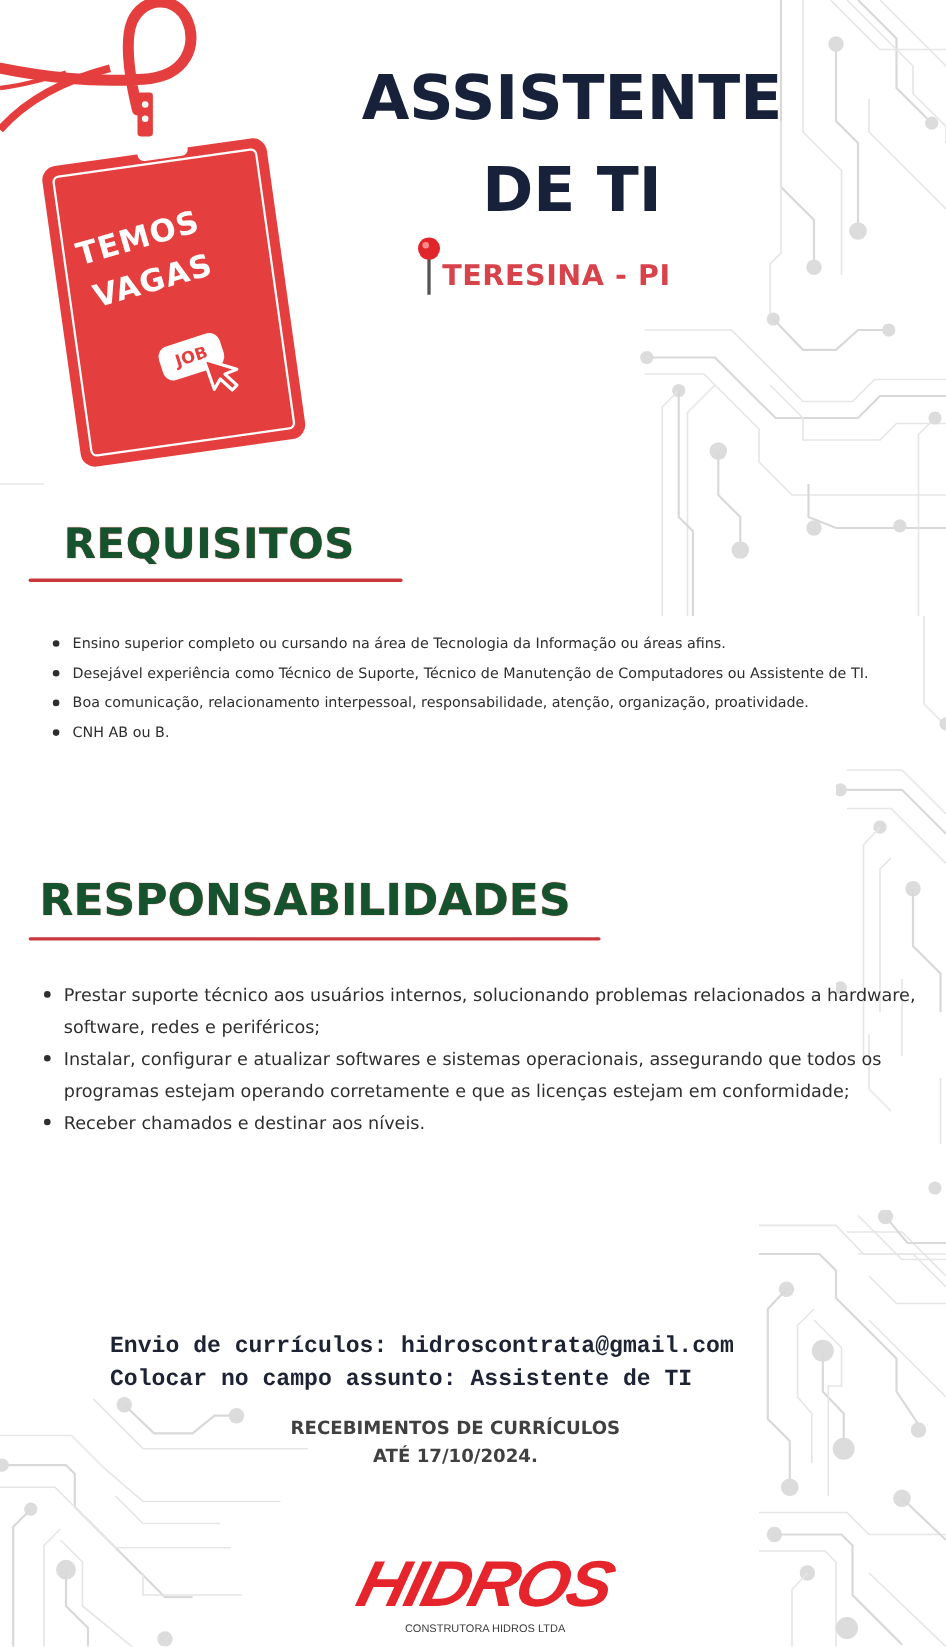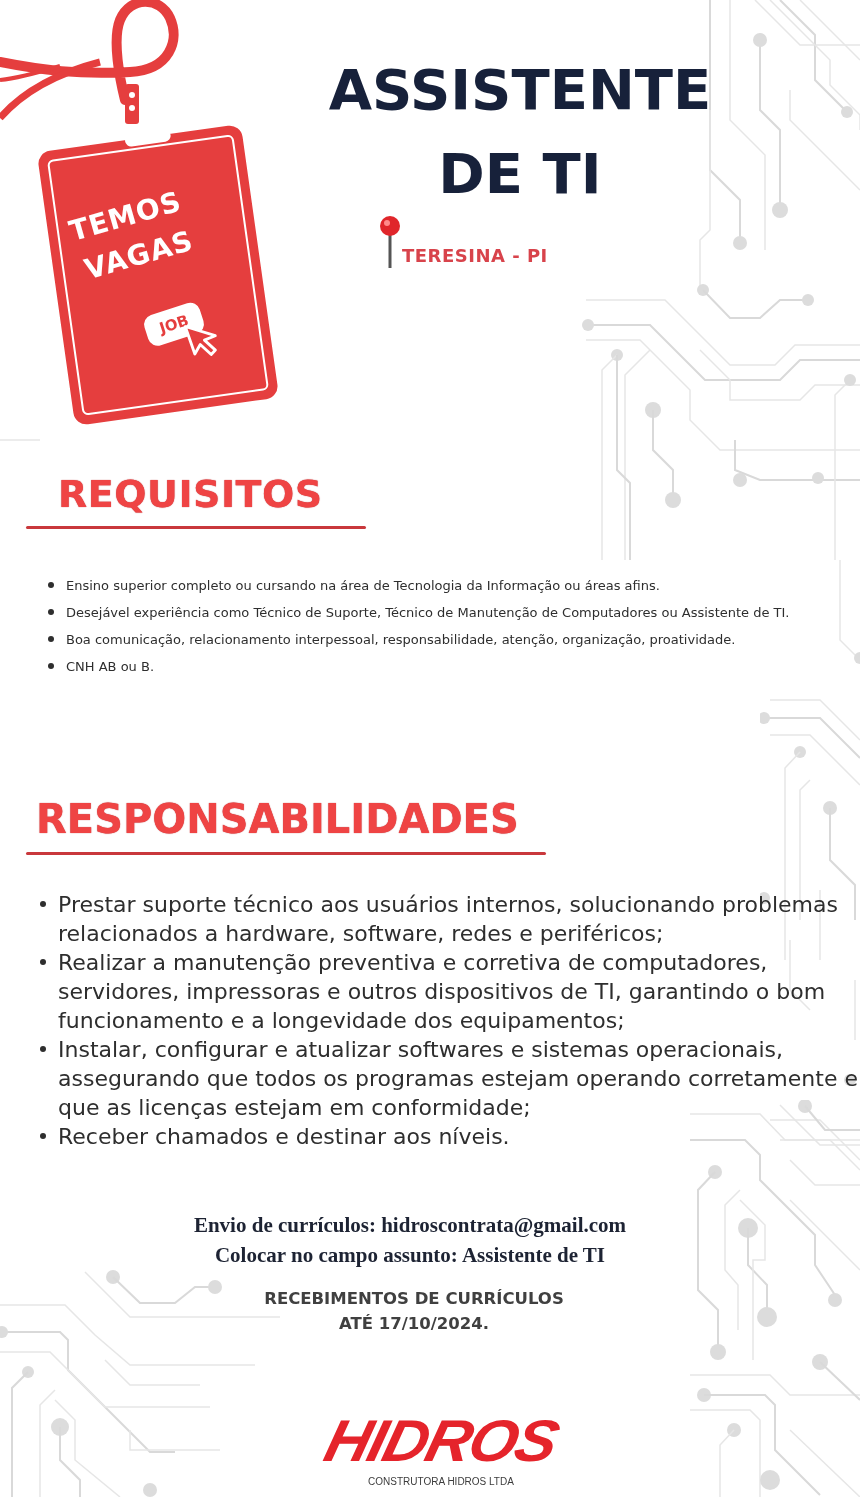--- a/index.html
+++ b/index.html
@@ -45,50 +45,50 @@
     .title {
       position: absolute; left: 320px; top: 48px; width: 400px; text-align: center;
       font-family: "DejaVu Sans", sans-serif; font-weight: bold; color: #17213a;
       font-size: 56px; line-height: 84px; letter-spacing: 0px;
     }
     .location {
       position: absolute; left: 378px; top: 210px; display: flex; align-items: flex-end; height: 60px;
     }
     .pin-icon { width: 28px; height: 56px; position: relative; }
     .location-text {
-      color: #d8434b; font-weight: bold; font-size: 18px; letter-spacing: 0.5px; margin-left: -4px; margin-bottom: 4px;
+      color: #d8434b; font-weight: bold; font-size: 26px; letter-spacing: 0.5px; margin-left: -4px; margin-bottom: 4px;
       font-family: "DejaVu Sans", sans-serif;
     }
 
     
     .section-heading {
-      position: absolute; color: #ef4444; font-weight: bold; font-family: "DejaVu Sans", sans-serif;
+      position: absolute; color: #14532d; font-weight: bold; font-family: "DejaVu Sans", sans-serif;
       text-shadow: 0 0 1px #b22a2e;
     }
     .section-rule { position: absolute; height: 3px; background: #c9383c; border-radius: 2px; }
     .req-heading { left: 58px; top: 472px; font-size: 38px; letter-spacing: 0.5px; }
     .req-rule { left: 26px; top: 526px; width: 340px; }
     .resp-heading { left: 36px; top: 796px; font-size: 40px; letter-spacing: 0px; }
     .resp-rule { left: 26px; top: 852px; width: 520px; }
 
     
     .bullets { position: absolute; list-style: none; color: #2e2e2e; font-family: "DejaVu Sans", sans-serif; }
     .bullets li { position: relative; padding-left: 20px; }
     .bullets li::before {
       content: ""; position: absolute; left: 2px; width: 6px; height: 6px; border-radius: 50%; background: #2e2e2e;
     }
     .req-list { left: 46px; top: 572px; width: 760px; font-size: 13px; line-height: 27px; }
     .req-list li::before { top: 10px; }
-    .resp-list { left: 38px; top: 890px; width: 820px; font-size: 22px; line-height: 29px; }
+    .resp-list { left: 38px; top: 890px; width: 820px; font-size: 16px; line-height: 29px; }
     .resp-list li::before { top: 11px; }
 
     
     .contact {
-      position: absolute; left: 100px; top: 1210px; width: 620px; text-align: center;
-      color: #1d2333; font-weight: bold; font-size: 21px; line-height: 30px; font-family: Liberation Serif, serif;
+      position: absolute; left: 100px; top: 1210px; width: 620px; 
+      color: #1d2333; font-weight: bold; font-size: 21px; line-height: 30px; font-family: Liberation Mono, monospace;
     }
     .deadline {
       position: absolute; left: 214px; top: 1286px; width: 400px; text-align: center;
       color: #404040; font-weight: bold; font-size: 16.5px; line-height: 25px; font-family: "DejaVu Sans", sans-serif;
     }
 
     
     .logo { position: absolute; left: 316px; top: 1410px; width: 250px; text-align: center; }
     .logo-word {
       display: block; color: #e5242b; font-weight: bold; font-style: italic;
@@ -254,21 +254,20 @@
   <li>Ensino superior completo ou cursando na área de Tecnologia da Informação ou áreas afins.</li>
   <li>Desejável experiência como Técnico de Suporte, Técnico de Manutenção de Computadores ou Assistente de TI.</li>
   <li>Boa comunicação, relacionamento interpessoal, responsabilidade, atenção, organização, proatividade.</li>
   <li>CNH AB ou B.</li>
 </ul>
 
 <div class="section-heading resp-heading">RESPONSABILIDADES</div>
 <div class="section-rule resp-rule"></div>
 <ul class="bullets resp-list">
   <li>Prestar suporte técnico aos usuários internos, solucionando problemas relacionados a hardware, software, redes e periféricos;</li>
-  <li>Realizar a manutenção preventiva e corretiva de computadores, servidores, impressoras e outros dispositivos de TI, garantindo o bom funcionamento e a longevidade dos equipamentos;</li>
   <li>Instalar, configurar e atualizar softwares e sistemas operacionais, assegurando que todos os programas estejam operando corretamente e que as licenças estejam em conformidade;</li>
   <li>Receber chamados e destinar aos níveis.</li>
 </ul>
 
 <div class="contact">
   <div>Envio de currículos: hidroscontrata@gmail.com</div>
   <div>Colocar no campo assunto: Assistente de TI</div>
 </div>
 
 <div class="deadline">

